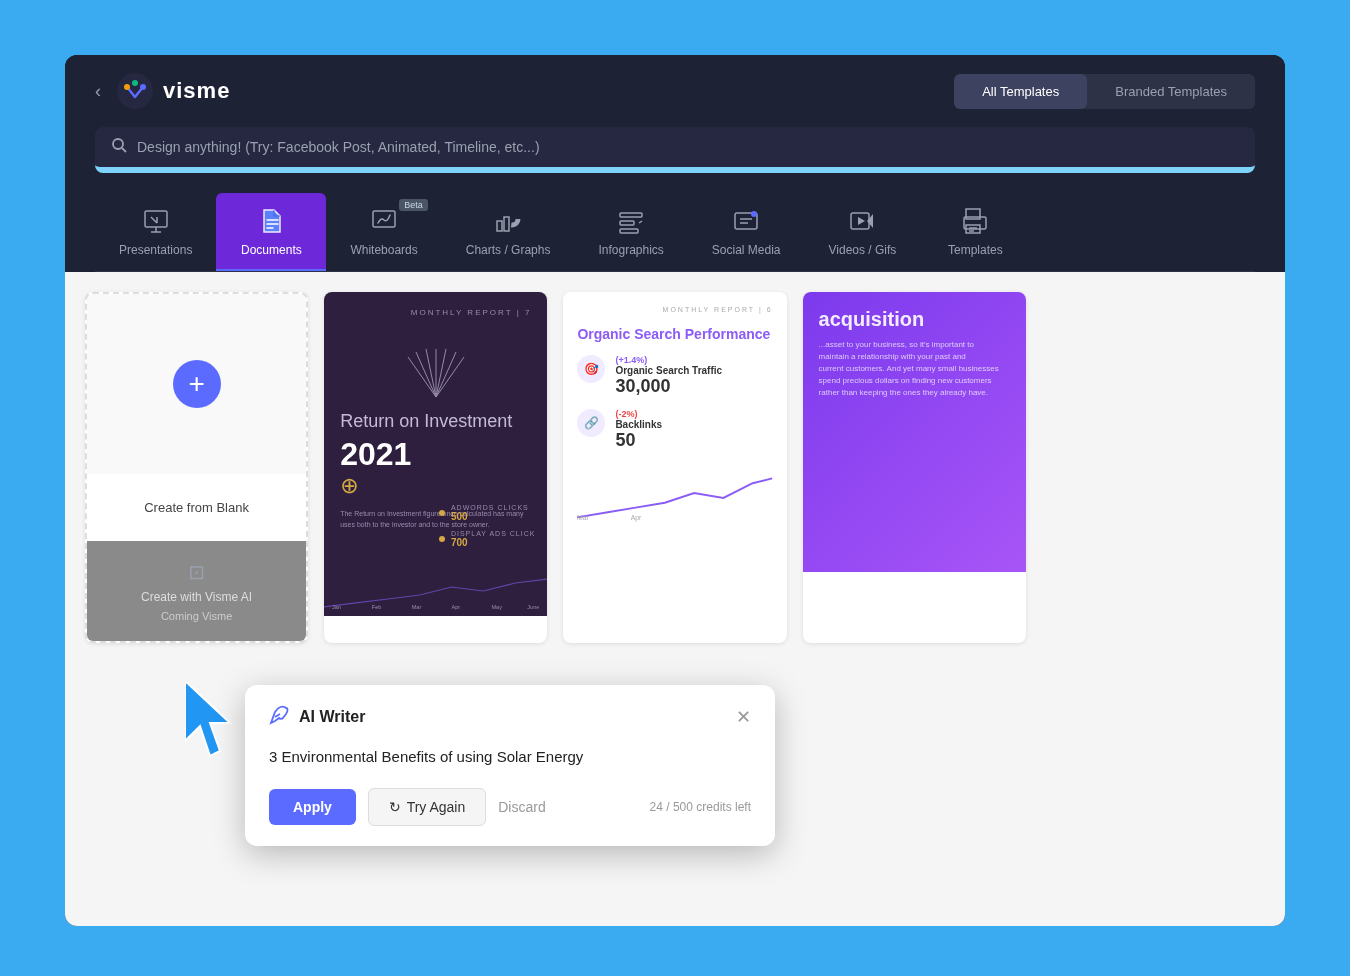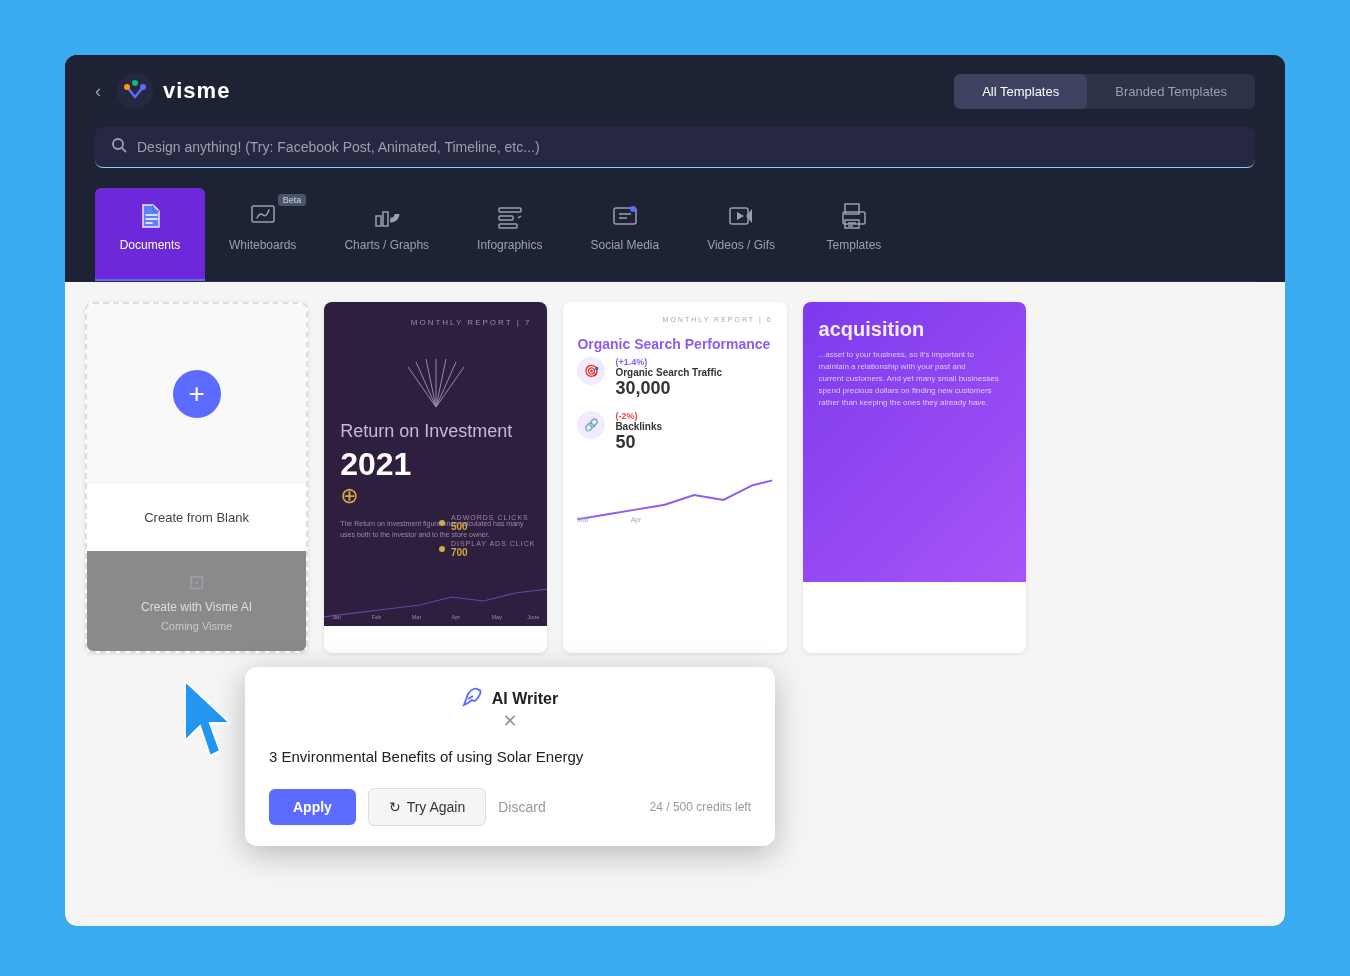--- a/index.html
+++ b/index.html
@@ -86,21 +86,21 @@
       border-radius: 6px;
     }
 
     .search-bar {
       display: flex;
       align-items: center;
       background: #252840;
       border-radius: 8px;
       padding: 10px 16px;
       margin-bottom: 20px;
-      border-bottom: 1px solid #7dd3fc;
+      border-bottom: 6px solid #7dd3fc;
     }
 
     .search-icon-svg {
       color: #9aa0b0;
       margin-right: 10px;
       font-size: 16px;
     }
 
     .search-input-display {
       color: #9aa0b0;
@@ -111,21 +111,21 @@
     .nav-tabs {
       display: flex;
       gap: 0;
       border-bottom: 1px solid #2d3246;
     }
 
     .nav-tab {
       display: flex;
       flex-direction: column;
       align-items: center;
-      padding: 12px 24px 29px;
+      padding: 12px 24px 14px;
       cursor: pointer;
       color: #9aa0b0;
       position: relative;
       min-width: 110px;
     }
 
     .nav-tab.active {
       color: #ffffff;
       background: #6d28d9;
       border-radius: 6px 6px 0 0;
@@ -342,21 +342,21 @@
       letter-spacing: 2px;
       text-align: right;
       margin-bottom: 12px;
     }
 
     .organic-title {
       color: #8b5cf6;
       font-size: 14px;
       font-weight: 700;
       line-height: 1.3;
-      margin-bottom: 4px;
+      margin-bottom: 12px;
     }
 
     .organic-metric {
       display: flex;
       align-items: flex-start;
       gap: 10px;
       margin-bottom: 12px;
     }
 
     .metric-icon-circle {
@@ -418,21 +418,20 @@
       box-shadow: 0 8px 32px rgba(0,0,0,0.25);
       padding: 20px 24px;
       z-index: 100;
     }
 
     .popup-header {
       display: flex;
       align-items: center;
       justify-content: space-between;
       margin-bottom: 16px;
-      flex-direction: column;
     }
 
     .popup-title-row {
       display: flex;
       align-items: center;
       gap: 10px;
     }
 
     .ai-feather-icon {
       color: #5b6bff;
@@ -582,20 +581,32 @@
         <svg width="16" height="16" viewBox="0 0 16 16" fill="none" stroke="#9aa0b0" stroke-width="1.8">
           <circle cx="7" cy="7" r="5"></circle>
           <line x1="11" y1="11" x2="15" y2="15"></line>
         </svg>
       </span>
       <span class="search-input-display">Design anything! (Try: Facebook Post, Animated, Timeline, etc...)</span>
     </div>
 
     <div class="nav-tabs">
 
+      <div class="nav-tab">
+        <div class="icon-nav">
+          <svg class="nav-svg" viewBox="0 0 28 28">
+            <rect x="3" y="4" width="22" height="16" rx="1.5"></rect>
+            <line x1="14" y1="20" x2="14" y2="25"></line>
+            <line x1="9" y1="25" x2="19" y2="25"></line>
+            <line x1="9" y1="10" x2="15" y2="16"></line>
+            <line x1="15" y1="10" x2="15" y2="16"></line>
+          </svg>
+        </div>
+        <span class="nav-tab-label">Presentations</span>
+      </div>
 
       <div class="nav-tab active">
         <div class="icon-nav">
           <svg class="nav-svg" viewBox="0 0 28 28" fill="currentColor" stroke="none">
             <path d="M7 3h10l6 6v16H7V3z" fill="#5b8aff" opacity="0.9"></path>
             <path d="M17 3v6h6" fill="none" stroke="#3a6be0" stroke-width="1"></path>
             <line x1="10" y1="13" x2="21" y2="13" stroke="white" stroke-width="1.5" stroke-linecap="round"></line>
             <line x1="10" y1="17" x2="21" y2="17" stroke="white" stroke-width="1.5" stroke-linecap="round"></line>
             <line x1="10" y1="21" x2="16" y2="21" stroke="white" stroke-width="1.5" stroke-linecap="round"></line>
           </svg>

